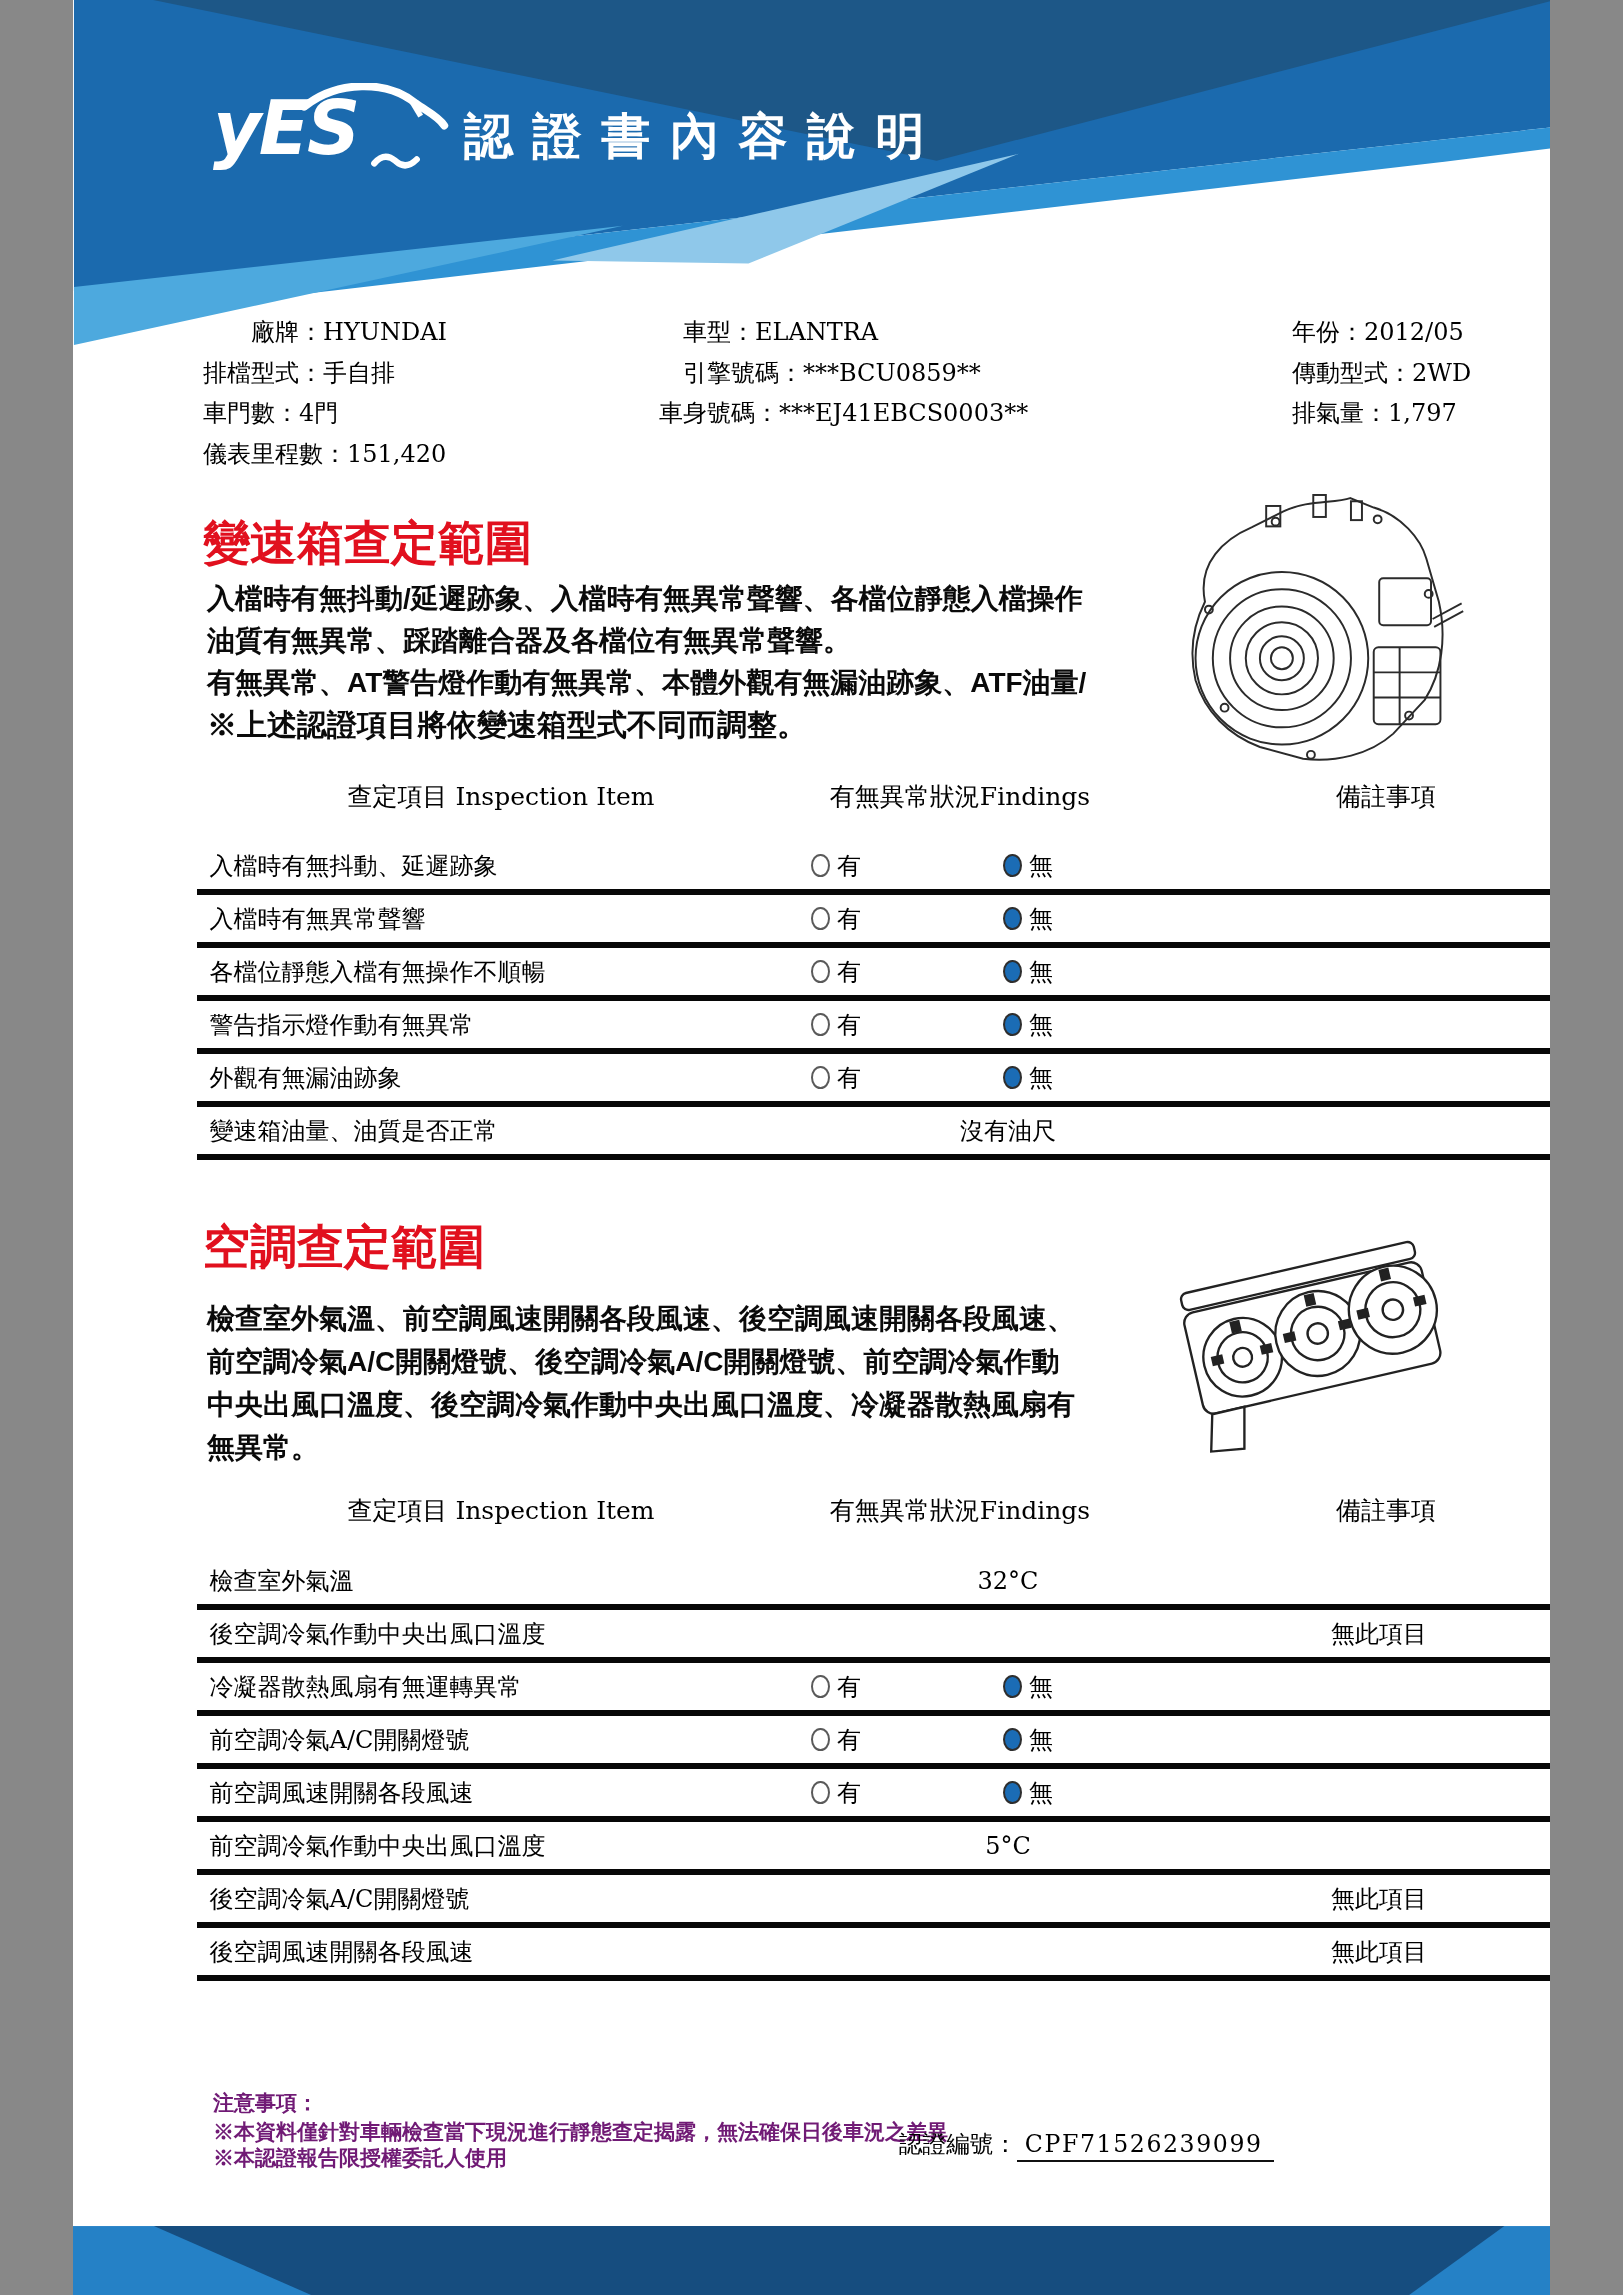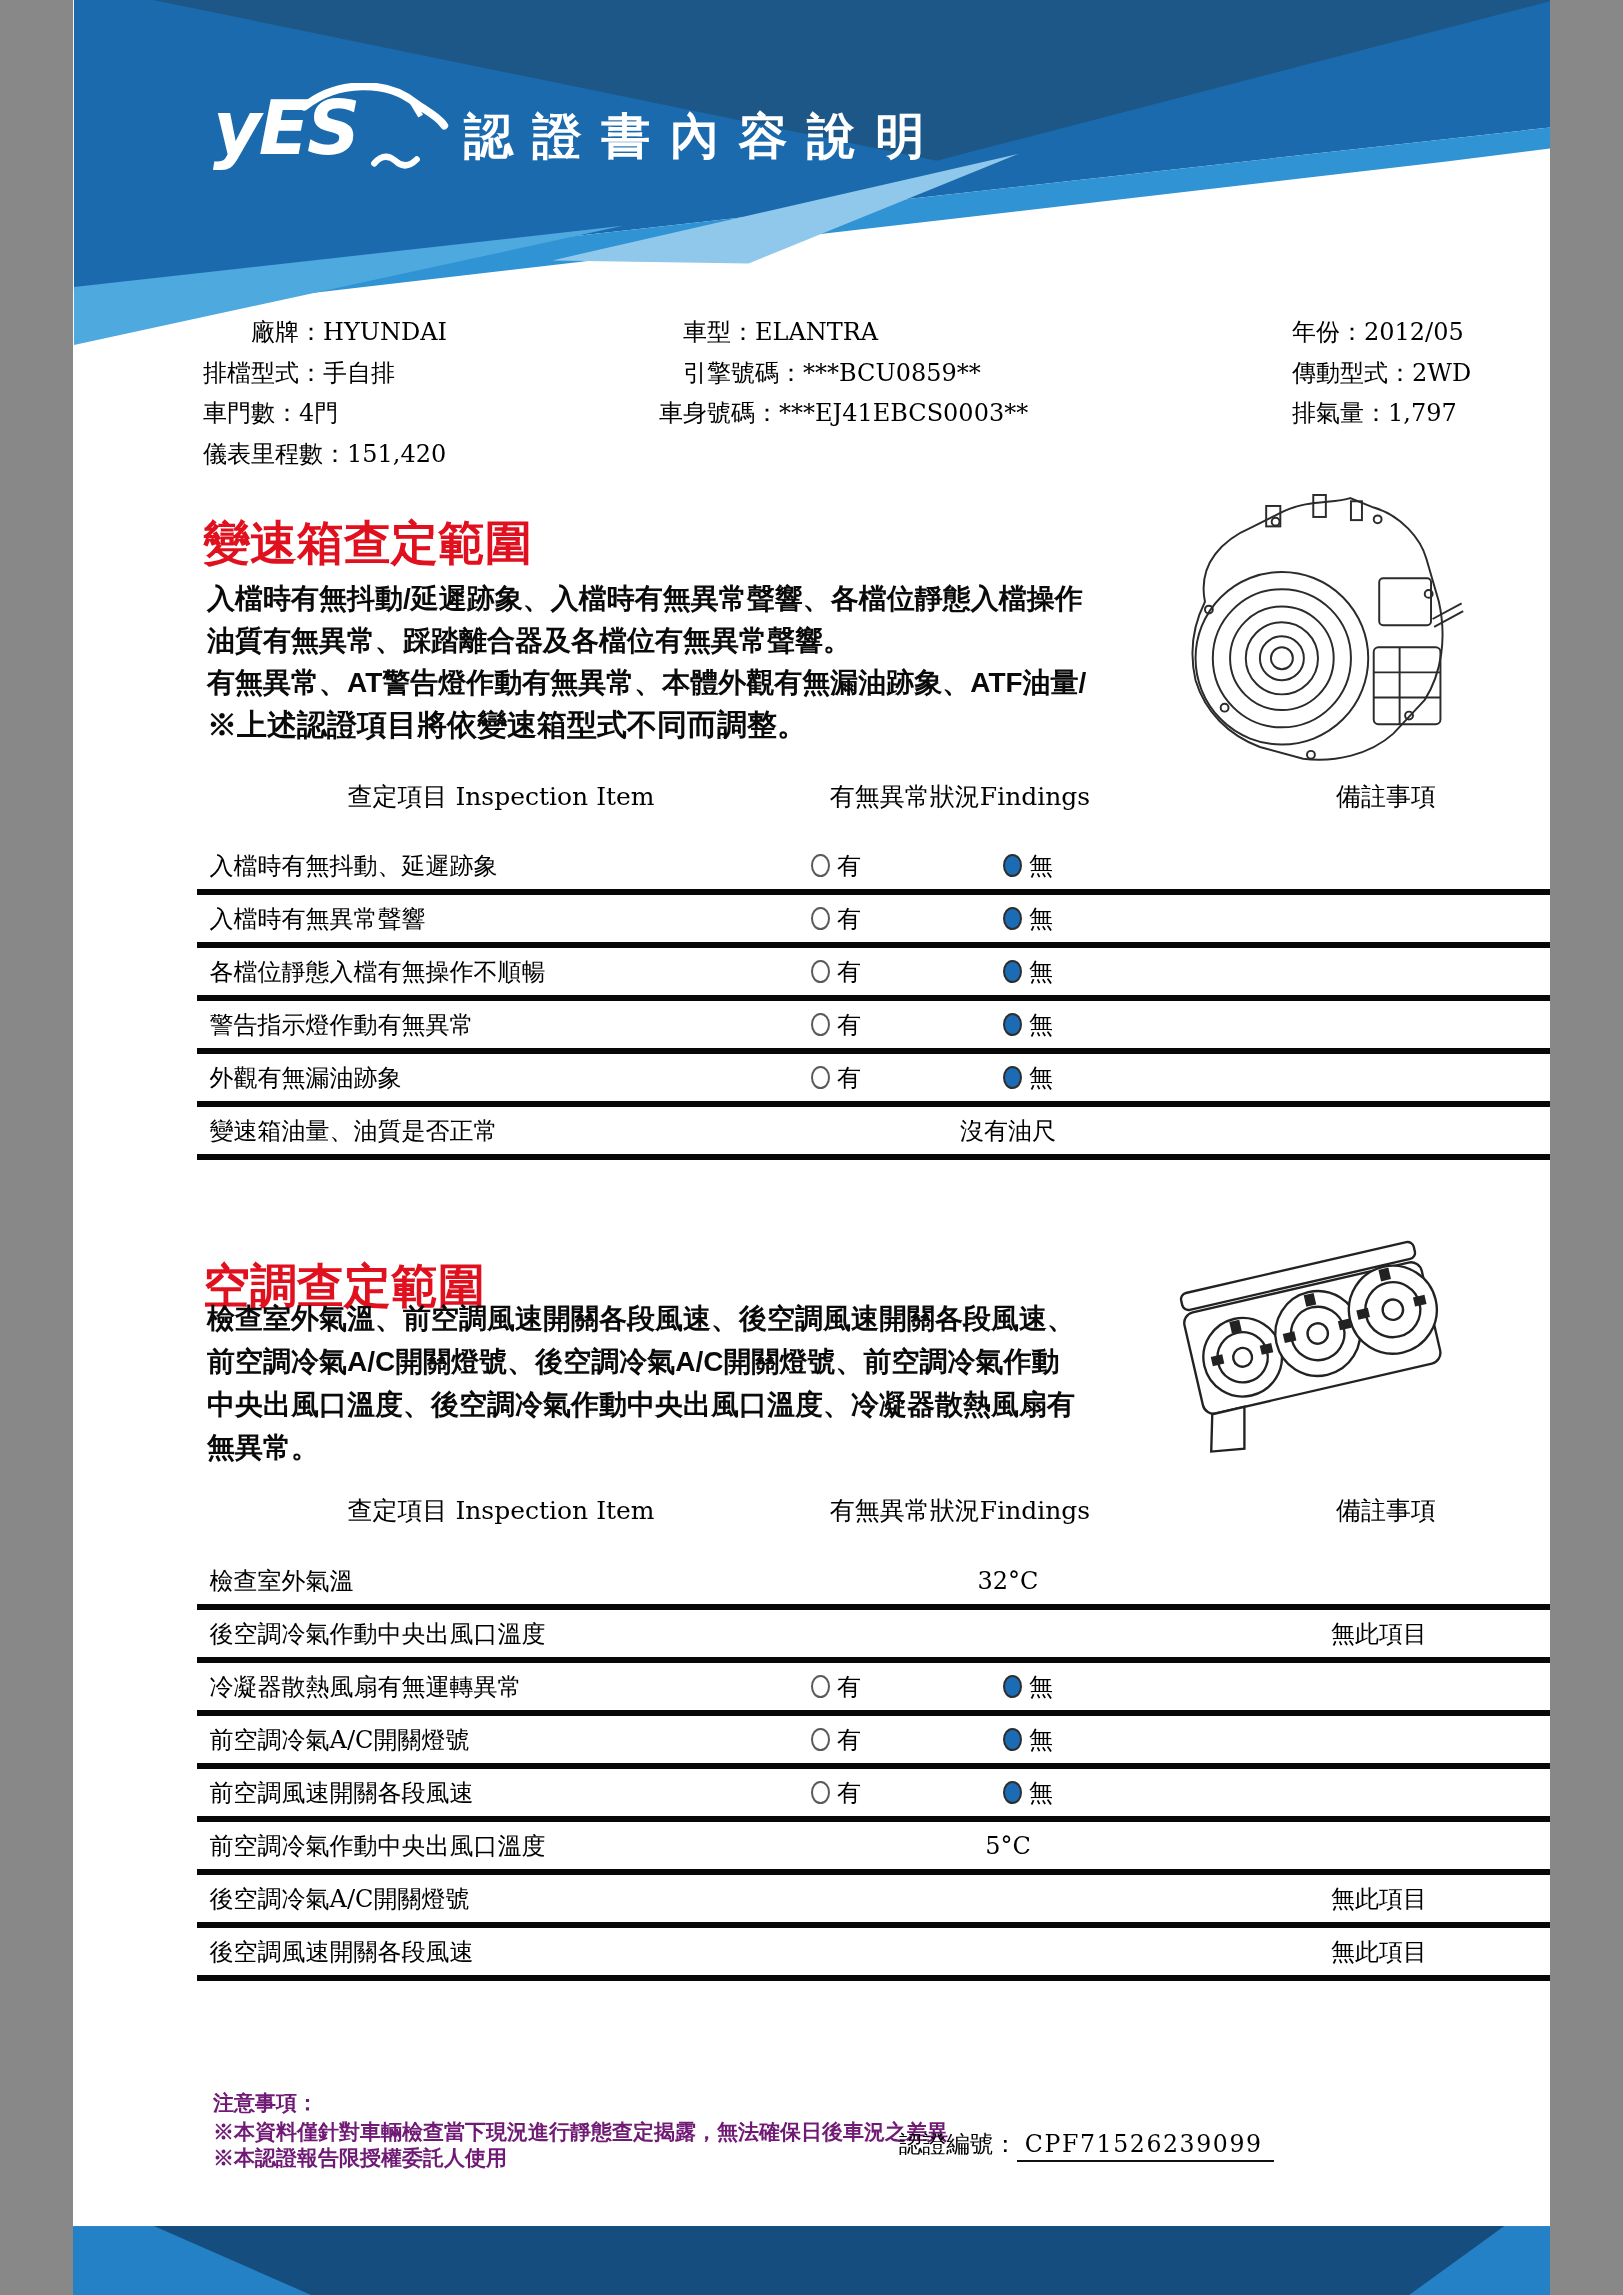--- a/index.html
+++ b/index.html
@@ -195,21 +195,21 @@
           <span class="radio sel"></span>
           <span class="rlabel">無</span>
         </span>
       </div>
       <div class="trow">
         <span class="titem">變速箱油量、油質是否正常</span>
         <span class="tvalue">沒有油尺</span>
       </div>
     </div>
 
-  <div class="sec-title" style="top:1255px">空調查定範圍</div>
+  <div class="sec-title" style="top:1216px">空調查定範圍</div>
   <div class="sec-desc sec-desc-2" style="top:1297px" id="sec2-desc">
       <div class="dline">檢查室外氣溫、前空調風速開關各段風速、後空調風速開關各段風速、</div>
       <div class="dline">前空調冷氣A/C開關燈號、後空調冷氣A/C開關燈號、前空調冷氣作動</div>
       <div class="dline">中央出風口溫度、後空調冷氣作動中央出風口溫度、冷凝器散熱風扇有</div>
       <div class="dline">無異常。</div>
     </div>
 
   <svg id="ac-art" width="283" height="245" viewBox="0 0 360 312" fill="none" stroke="#222222" stroke-width="3">
     <g transform="rotate(-13 180 155)">
       <rect x="28" y="62" width="304" height="22" rx="8" fill="#ffffff"></rect>

